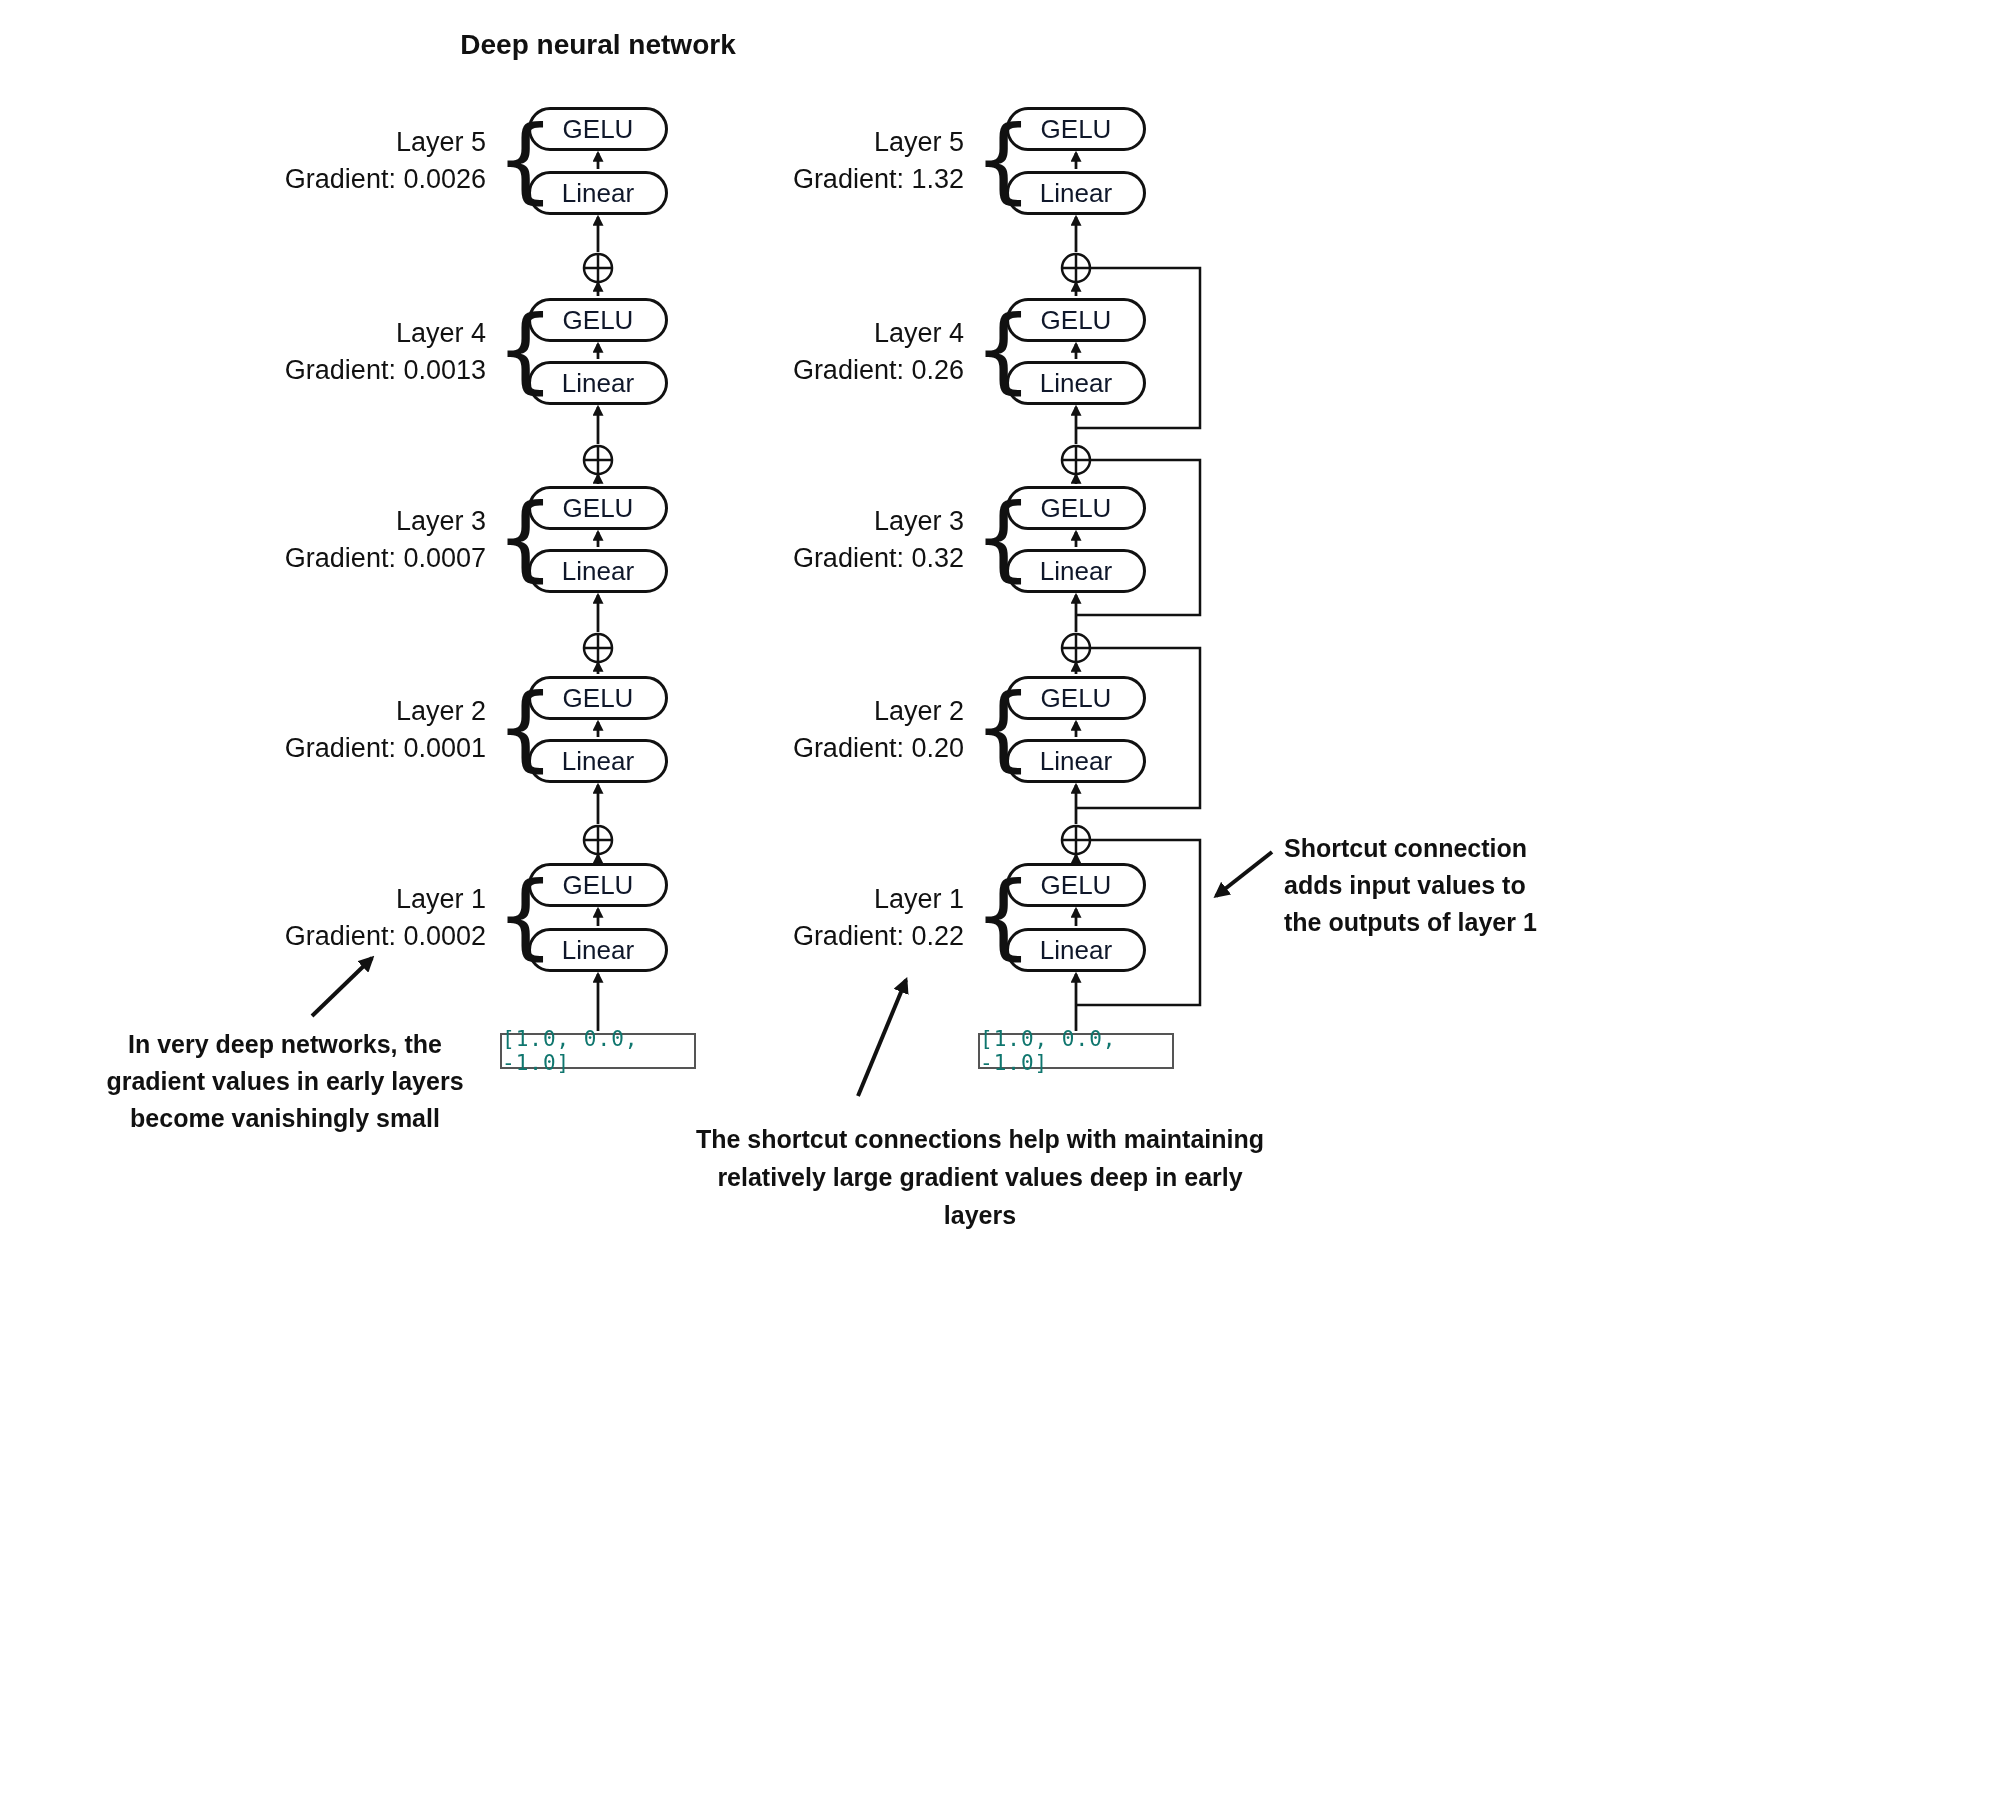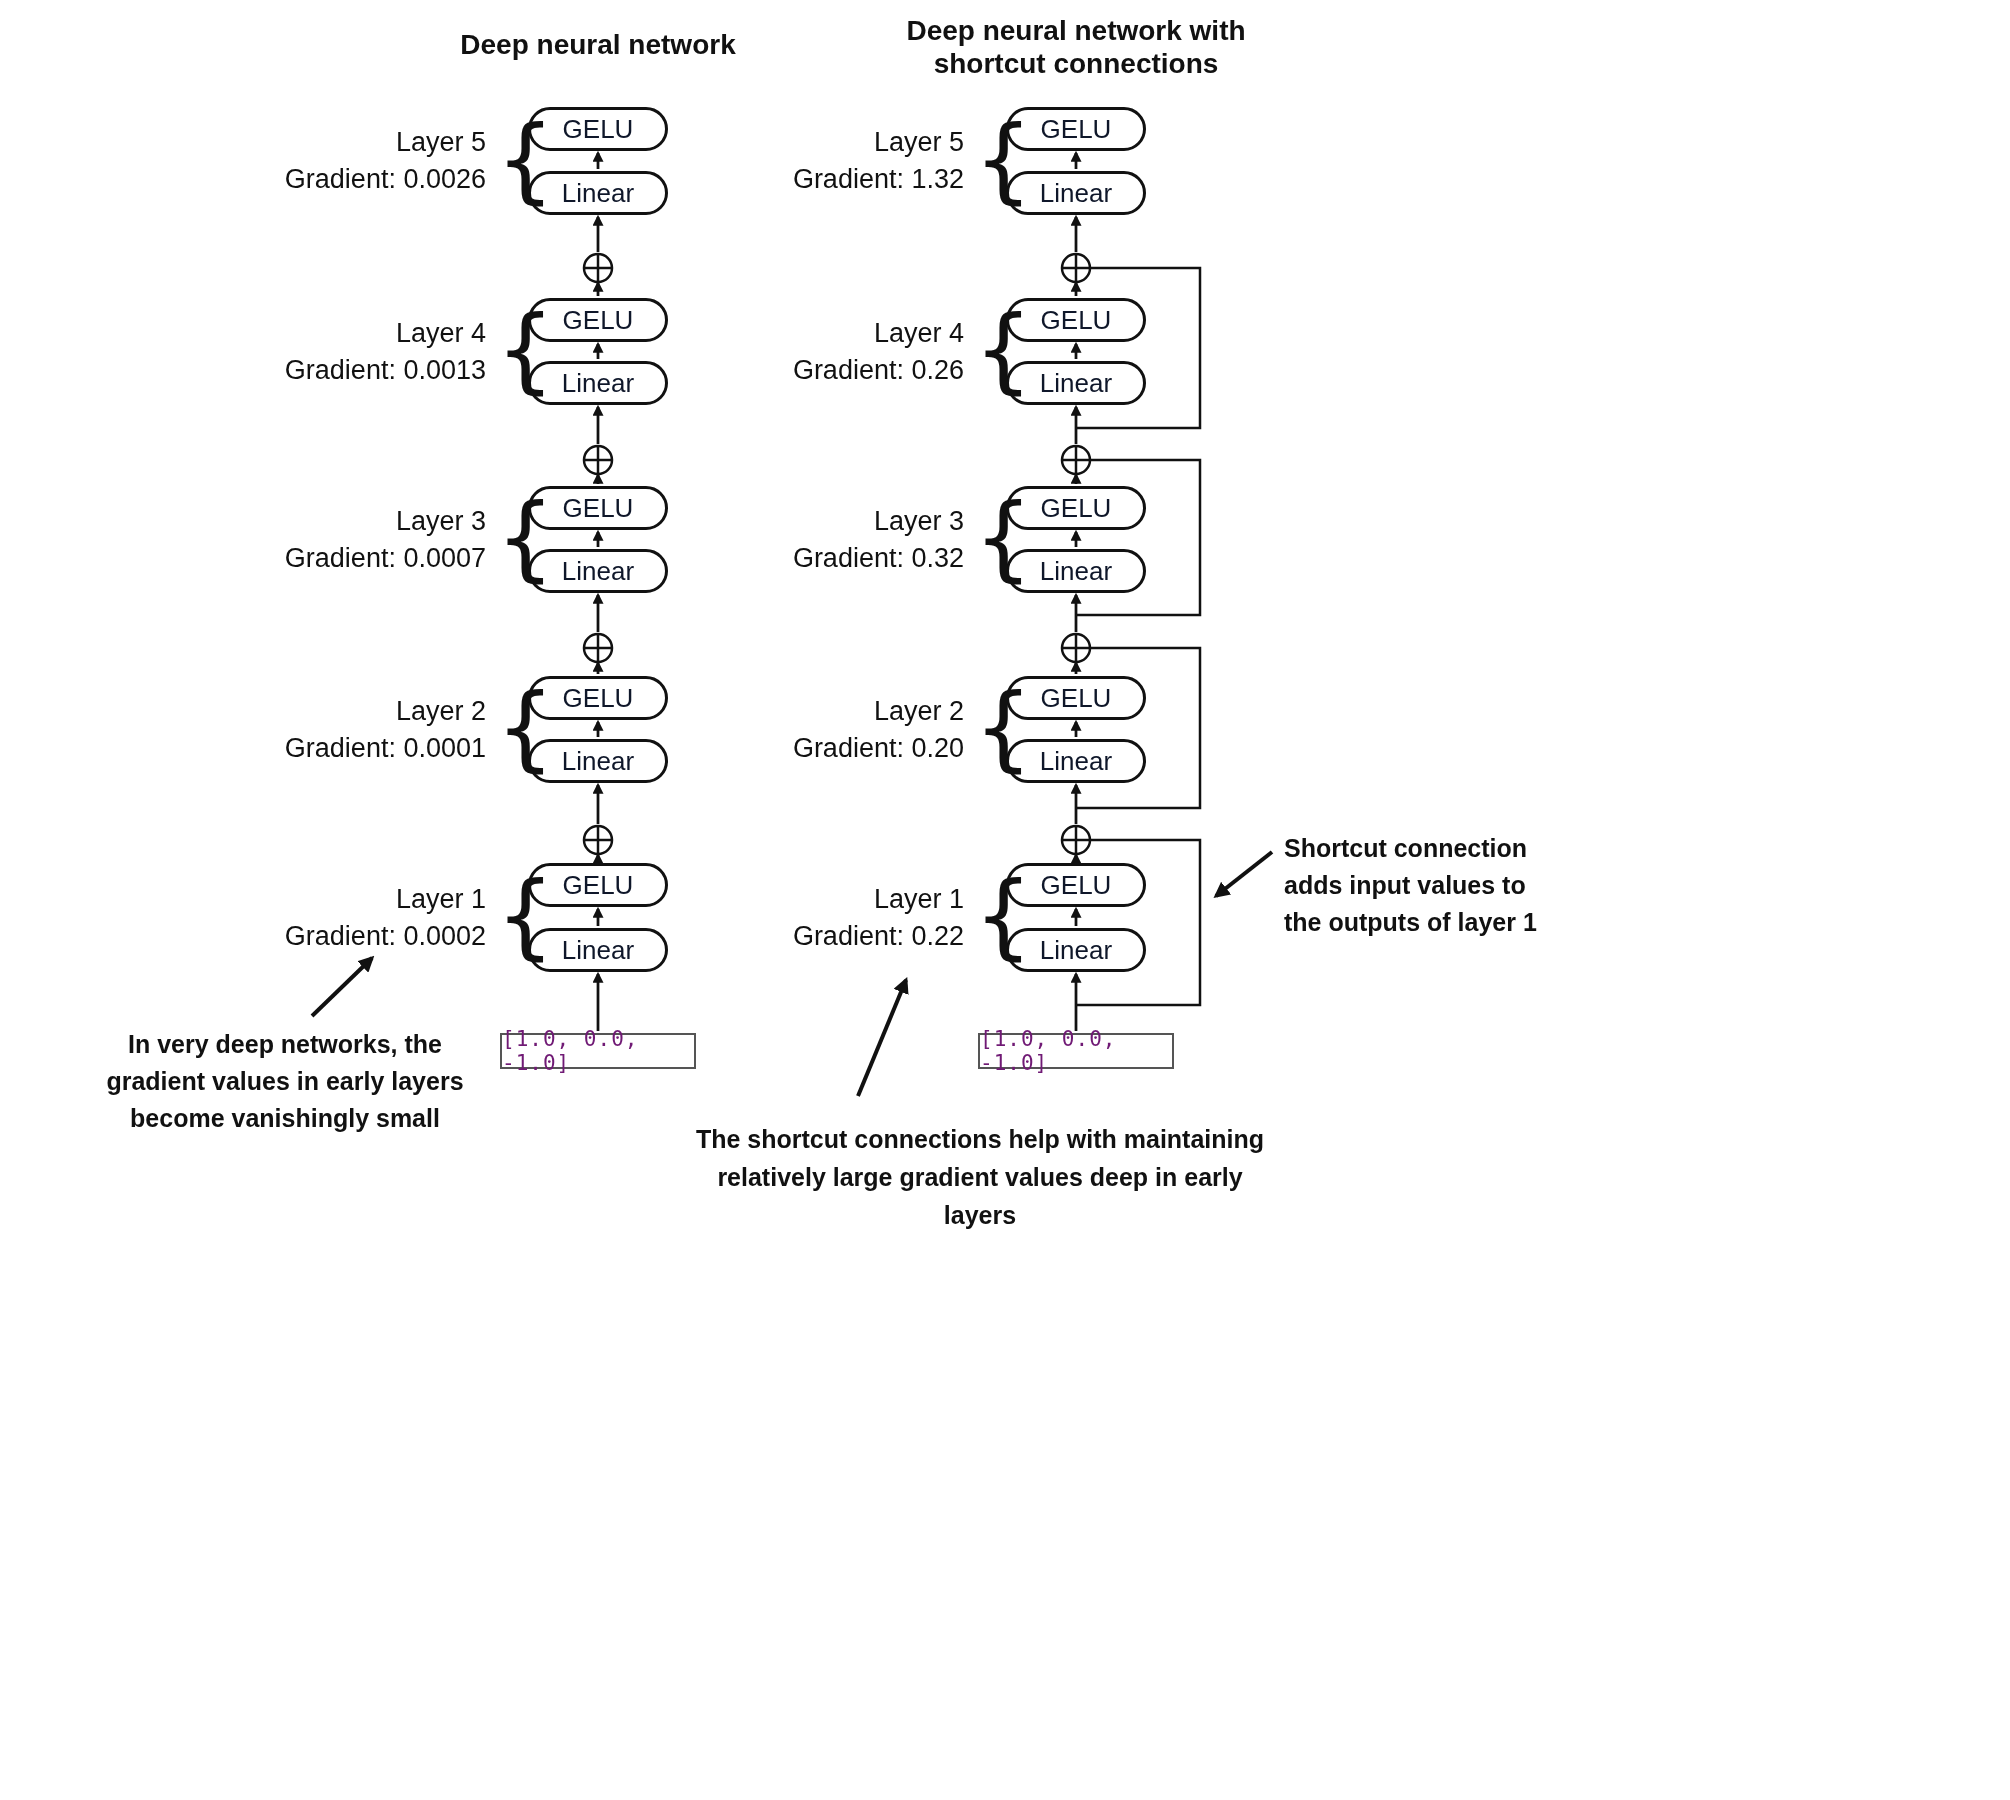--- a/index.html
+++ b/index.html
@@ -18,21 +18,21 @@
 
   .title { text-align:center; font-weight:bold; font-size:28px; line-height:33px; color:#111; }
 
   .node { width:140px; height:44px; border:3px solid #111; border-radius:22px;
           display:flex; align-items:center; justify-content:center;
           font-size:26px; color:#0f172a; background:#fff; }
 
   .inputbox { width:196px; height:36px; border:2px solid #555;
               display:flex; align-items:center; justify-content:center;
               font-family:"DejaVu Sans Mono","Liberation Mono",monospace;
-              font-size:21px; color:#701a75; background:#fff; letter-spacing:1px; }
+              font-size:21px; color:#0f766e; background:#fff; letter-spacing:1px; }
 
   .layer-label { width:300px; text-align:right; font-size:27px; line-height:37px; color:#111; }
   .layer-label span { display:block; }
 
   .brace { font-size:92px; line-height:92px; font-weight:400; color:#111;
            font-family:"DejaVu Sans",sans-serif; }
 
   .annot { font-weight:bold; font-size:25px; line-height:37px; color:#111; text-align:center; }
   .annot span { display:block; }
   .annot.side { text-align:left; }
@@ -135,24 +135,20 @@
         <line x1="1062" y1="840" x2="1090" y2="840"></line>
     </g>
 
     <line class="aa" x1="312" y1="1016" x2="372" y2="958"></line>
     <line class="aa" x1="858" y1="1096" x2="906" y2="980"></line>
     <line class="aa" x1="1272" y1="852" x2="1216" y2="896"></line>
   </svg>
 
   <div class="abs title" style="left:398px; top:28px; width:400px;">Deep neural network</div>
 
-  <div class="abs title" style="left:876px; top:14px; width:400px;">
-    <span style="display:block;">Deep neural network with</span>
-    <span style="display:block;">shortcut connections</span>
-  </div>
 
   <div class="abs node" style="left:528px; top:107px;">GELU</div>
   <div class="abs node" style="left:528px; top:171px;">Linear</div>
   <div class="abs node" style="left:528px; top:298px;">GELU</div>
   <div class="abs node" style="left:528px; top:361px;">Linear</div>
   <div class="abs node" style="left:528px; top:486px;">GELU</div>
   <div class="abs node" style="left:528px; top:549px;">Linear</div>
   <div class="abs node" style="left:528px; top:676px;">GELU</div>
   <div class="abs node" style="left:528px; top:739px;">Linear</div>
   <div class="abs node" style="left:528px; top:863px;">GELU</div>

